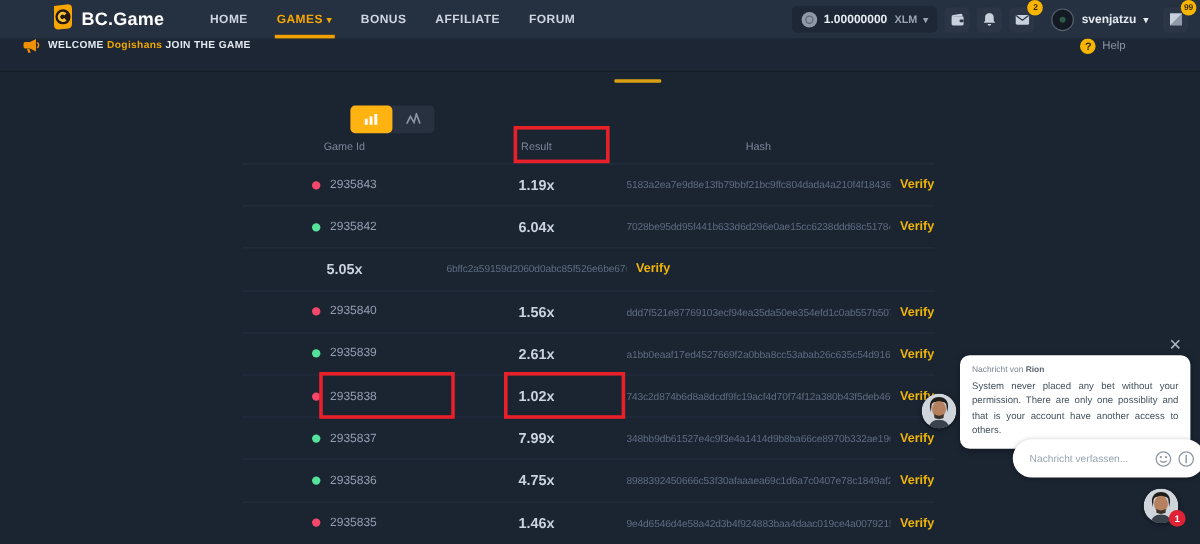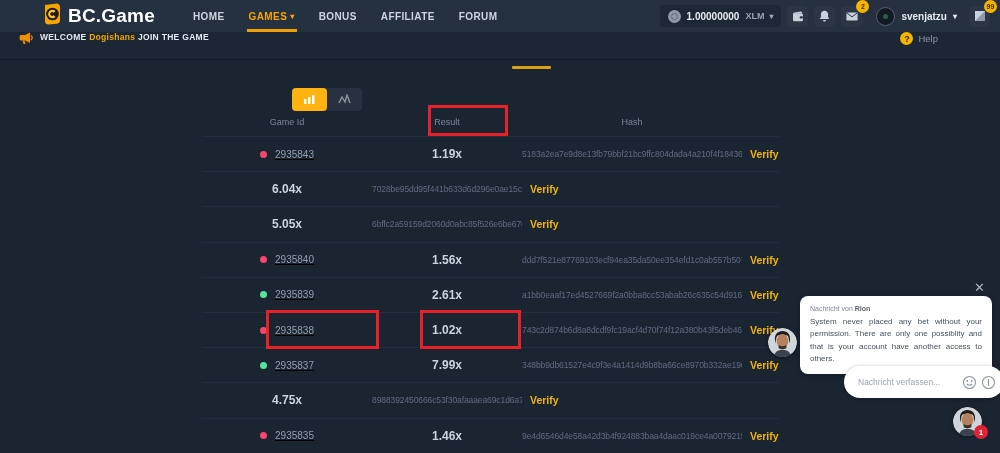--- a/index.html
+++ b/index.html
@@ -3,21 +3,21 @@
 <meta charset="utf-8">
 <style>
   * { margin:0; padding:0; box-sizing:border-box; }
   html,body { width:1000px; height:453px; overflow:hidden; }
   body { font-family:"Liberation Sans", sans-serif; background:#1b2532; position:relative; }
 
   
   .topbar { position:absolute; left:0; top:0; width:1000px; height:32px;
             background:#253040; display:flex; align-items:center; z-index:5; }
   .brand { display:flex; align-items:center; gap:6px; margin-left:42px; }
-  .brand-name { color:#fff; font-size:19px; font-weight:bold; letter-spacing:.2px; }
+  .brand-name { color:#fff; font-size:15px; font-weight:bold; letter-spacing:.2px; }
   .nav { display:flex; align-items:center; margin-left:38px; gap:24px; height:32px; }
   .nav-item { color:#cdd5e1; font-size:10px; font-weight:bold; letter-spacing:.4px;
               height:32px; display:flex; align-items:center; position:relative; cursor:pointer; }
   .nav-item.active { color:#f7a600; }
   .nav-item.active .underline { position:absolute; left:-2px; right:-2px; bottom:0;
               height:3px; background:#f0a000; }
   .caret { font-size:8px; margin-left:3px; }
   .top-right { margin-left:auto; display:flex; align-items:center; margin-right:10px; gap:6px; }
   .balance-pill { background:#1d2735; border-radius:4px; height:22px; display:flex;
                   align-items:center; padding:0 8px; gap:6px;text-align:center; }
@@ -56,21 +56,21 @@
                 align-items:center; justify-content:center; cursor:pointer; }
   .toggle-btn.active { background:#ffb311; }
 
   
   .history-table { position:absolute; left:202px; top:108px; width:577px; }
   .t-head { display:grid; grid-template-columns:170px 150px 220px 1fr; height:28px;
             align-items:center; }
   .t-head div { color:#7c8699; font-size:9px; text-align:center; }
   .t-row { display:grid; grid-template-columns:170px 150px 220px 1fr; height:35.2px;
            align-items:center; border-top:1px solid #232e3f; }
-  .cell-id { display:flex; align-items:center; justify-content:center; gap:8px;text-decoration:underline; }
+  .cell-id { display:flex; align-items:center; justify-content:center; gap:8px; }
   .dot { width:7px; height:7px; border-radius:50%; }
   .dot.red { background:#f4476b; }
   .dot.green { background:#55e29b; }
   .id-text { color:#939db0; font-size:10px; }
   .cell-result { text-align:center; color:#ccd3de; font-size:12px; font-weight:bold; }
   .cell-hash { text-align:center; color:#5e6b81; font-size:8.5px; white-space:nowrap;
                overflow:hidden; letter-spacing:-0.1px; }
   .cell-verify { color:#f0b40a; font-size:10.5px; font-weight:bold; padding-left:8px; cursor:pointer; }
 
   
@@ -227,20 +227,24 @@
     <div class="cell-id">
       <span class="dot red"></span>
       <span class="id-text">2935843</span>
     </div>
     <div class="cell-result">1.19x</div>
     <div class="cell-hash">5183a2ea7e9d8e13fb79bbf21bc9ffc804dada4a210f4f18436c5</div>
     <div class="cell-verify">Verify</div>
   </div>
 
   <div class="t-row">
+    <div class="cell-id">
+      <span class="dot green"></span>
+      <span class="id-text">2935842</span>
+    </div>
     <div class="cell-result">6.04x</div>
     <div class="cell-hash">7028be95dd95f441b633d6d296e0ae15cc6238ddd68c5178439</div>
     <div class="cell-verify">Verify</div>
   </div>
 
   <div class="t-row">
     <div class="cell-result">5.05x</div>
     <div class="cell-hash">6bffc2a59159d2060d0abc85f526e6be676e55907c721c44537ff</div>
     <div class="cell-verify">Verify</div>
   </div>
@@ -279,20 +283,24 @@
     <div class="cell-id">
       <span class="dot green"></span>
       <span class="id-text">2935837</span>
     </div>
     <div class="cell-result">7.99x</div>
     <div class="cell-hash">348bb9db61527e4c9f3e4a1414d9b8ba66ce8970b332ae1966f8</div>
     <div class="cell-verify">Verify</div>
   </div>
 
   <div class="t-row">
+    <div class="cell-id">
+      <span class="dot green"></span>
+      <span class="id-text">2935836</span>
+    </div>
     <div class="cell-result">4.75x</div>
     <div class="cell-hash">8988392450666c53f30afaaaea69c1d6a7c0407e78c1849af27f1</div>
     <div class="cell-verify">Verify</div>
   </div>
 
   <div class="t-row">
     <div class="cell-id">
       <span class="dot red"></span>
       <span class="id-text">2935835</span>
     </div>

